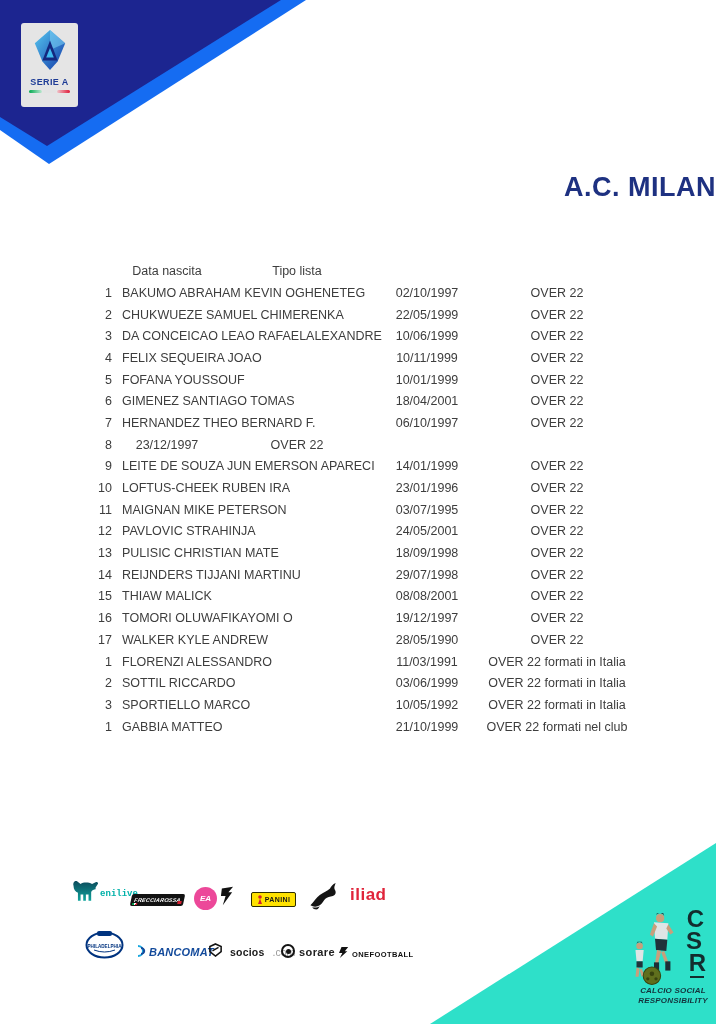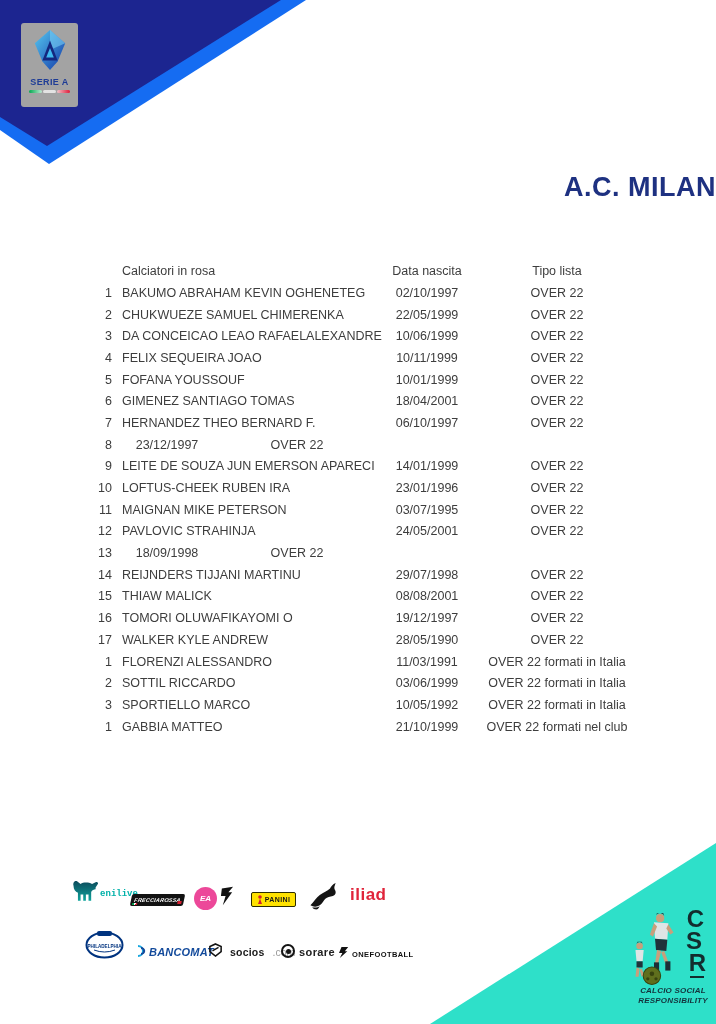--- a/index.html
+++ b/index.html
@@ -7,21 +7,21 @@
   #page{position:relative; width:716px; height:1024px; background:#ffffff; overflow:hidden;}
 
   
   .deco-top{position:absolute; left:0; top:0; width:320px; height:172px; pointer-events:none;}
   .deco-blue{position:absolute; left:0; top:0; width:320px; height:172px; background:#156cf2;
              clip-path:polygon(0 0, 306px 0, 49px 164px, 0 130px);}
   .deco-navy{position:absolute; left:0; top:0; width:320px; height:172px; background:#1c2590;
              clip-path:polygon(0 0, 281px 0, 47px 146px, 0 117px);}
 
   
-  .seriea-card{position:absolute; left:21px; top:23px; width:57px; height:84px; background:#a3a3a3;
+  .seriea-card{position:absolute; left:21px; top:23px; width:57px; height:84px; background:#e5e5e5;
                border-radius:3px; display:flex; flex-direction:column; align-items:center; justify-content:flex-start;
                padding-top:6px; box-sizing:border-box;}
   .seriea-word{font-size:9px; font-weight:800; color:#1e3c96; letter-spacing:.4px; margin-top:2px;}
   .seriea-flag{display:flex; gap:1px; margin-top:3px;}
   .seriea-flag span{width:13px; height:3px; border-radius:1.5px; display:block;}
   .flag-green{background:linear-gradient(90deg,#00a94f,#bfe8d2);}
   .flag-white{background:#e3e3e3;}
   .flag-red{background:linear-gradient(90deg,#f0c2c9,#e01a38);}
 
   
@@ -113,21 +113,20 @@
       <span class="flag-white"></span>
       <span class="flag-red"></span>
     </span>
   </div>
 
   <div class="club-title">A.C. MILAN</div>
 
   <div class="table">
     <div class="trow thead">
       <span class="c-num"></span>
-      <span class="c-name">Calciatori in rosa</span>
       <span class="c-birth">Data nascita</span>
       <span class="c-list">Tipo lista</span>
     </div>
     <div id="rows-container">
         <div class="trow">
           <span class="c-num">1</span>
           <span class="c-name">BAKUMO ABRAHAM KEVIN OGHENETEG</span>
           <span class="c-birth">02/10/1997</span>
           <span class="c-list">OVER 22</span>
         </div>
@@ -191,20 +190,21 @@
           <span class="c-list">OVER 22</span>
         </div>
         <div class="trow">
           <span class="c-num">12</span>
           <span class="c-name">PAVLOVIC STRAHINJA</span>
           <span class="c-birth">24/05/2001</span>
           <span class="c-list">OVER 22</span>
         </div>
         <div class="trow">
           <span class="c-num">13</span>
+          <span class="c-name">PULISIC CHRISTIAN MATE</span>
           <span class="c-birth">18/09/1998</span>
           <span class="c-list">OVER 22</span>
         </div>
         <div class="trow">
           <span class="c-num">14</span>
           <span class="c-name">REIJNDERS TIJJANI MARTINU</span>
           <span class="c-birth">29/07/1998</span>
           <span class="c-list">OVER 22</span>
         </div>
         <div class="trow">

